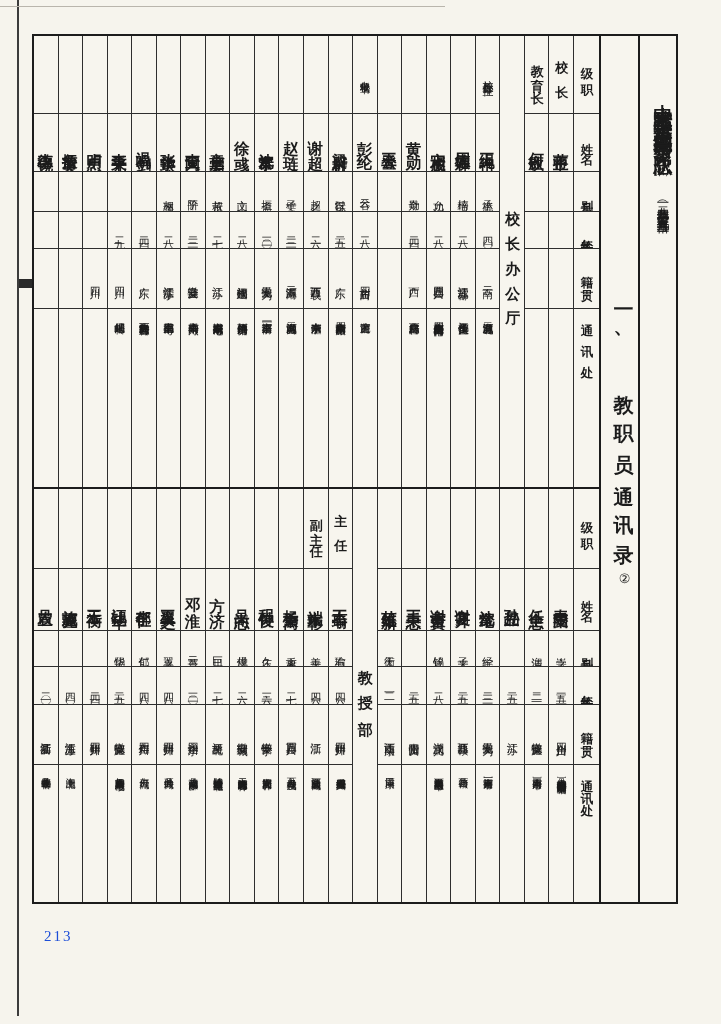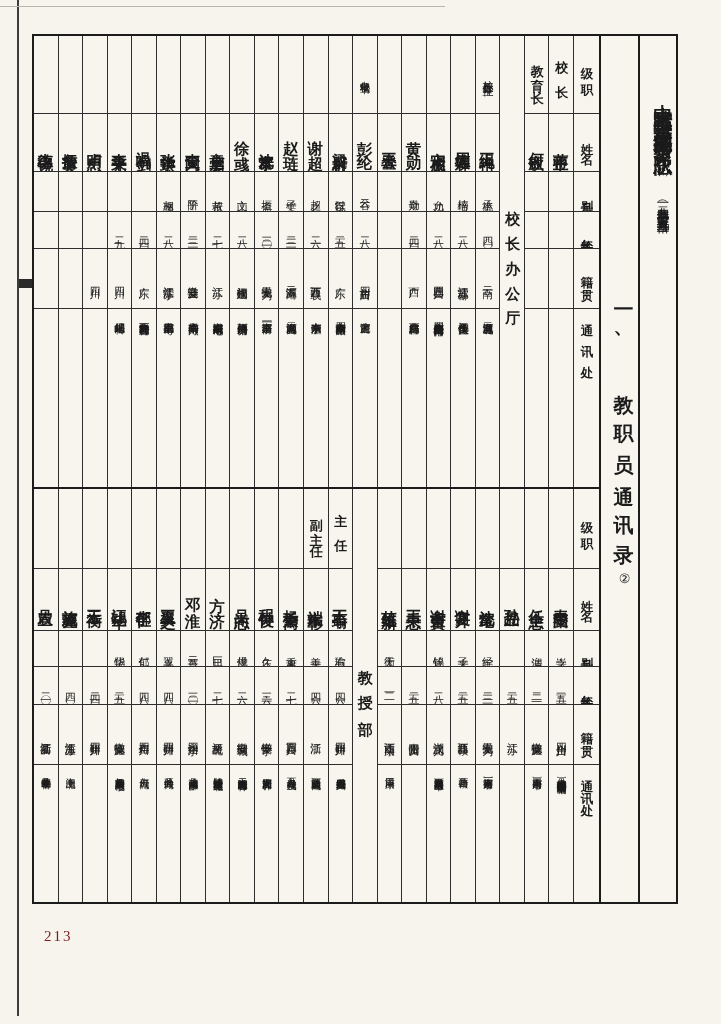--- a/index.html
+++ b/index.html
@@ -53,21 +53,21 @@
   .table-bottom .h6 .hlabel{letter-spacing:12px;}
   .name{font-size:15.5px;font-weight:bold;letter-spacing:2px;line-height:1.1;}
   .small{font-size:11px;letter-spacing:0.5px;line-height:1.1;}
   .rank-big{font-size:13px;font-weight:bold;}
   .rank-line{font-size:10px;letter-spacing:0.5px;line-height:1.15;}
   .rank-wrap{font-size:11px;letter-spacing:1px;line-height:1.15;}
   .addr{line-height:1.12;letter-spacing:0.3px;}
   .table-top .addr{font-size:10.5px;}
   .table-bottom .addr{font-size:9.8px;}
   .section-label{font-size:15px;font-weight:bold;letter-spacing:25px;}
-  .page-num{position:absolute;left:44px;top:928px;font-size:15px;letter-spacing:2px;color:#7f1d1d;}
+  .page-num{position:absolute;left:44px;top:928px;font-size:15px;letter-spacing:2px;color:#1d4ed8;}
 </style>
 </head>
 <body>
 
 <div class="page">
   <div class="page-edge"></div>
   <div class="top-edge"></div>
   <div class="margin-tick"></div>
 
   <div class="frame">

